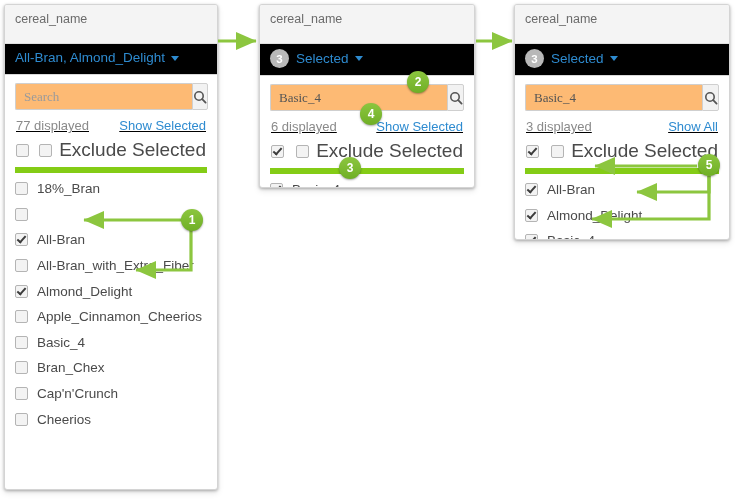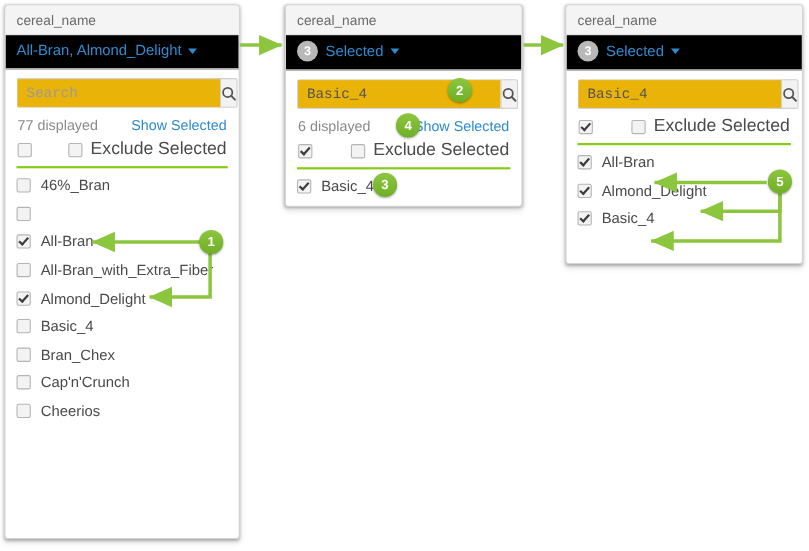--- a/index.html
+++ b/index.html
@@ -21,21 +21,21 @@
     background: #ffffff;
     border: 1px solid #d4d4d4;
     border-radius: 3px;
     box-shadow: 0 1px 3px rgba(0,0,0,0.28), 0 3px 6px rgba(0,0,0,0.10);
     box-sizing: border-box;
     overflow: hidden;
   }
   .card-head {
     background: #f4f4f4;
     border-bottom: 1px solid #e0e0e0;
-    padding: 6px 10px 4px 10px;
+    padding: 6px 10px 16px 10px;
   }
   .field-name {
     font-size: 12.5px;
     color: #6b6b6b;
     line-height: 16px;
     white-space: nowrap;
   }
   .card-sub {
     background: #000000;
     border-bottom: 1px solid #d9d9d9;
@@ -78,28 +78,28 @@
   
   .search-row {
     display: flex;
     height: 27px;
     margin-bottom: 6px;
   }
   .search-input {
     flex: 1 1 auto;
     border: 1px solid #cfcfcf;
     border-right: none;
-    background: #eab308;
+    background: #fdba74;
     font-size: 13px;
     color: #555;
     padding: 0 8px;
     line-height: 25px;
     box-sizing: border-box;
     outline: none;
-    font-family: Liberation Mono, monospace;
+    font-family: Liberation Serif, serif;
     border-radius: 2px 0 0 2px;
   }
   .search-input::placeholder { color: #9b9b9b; }
   .search-btn {
     width: 30px;
     border: 1px solid #cfcfcf;
     background: #f2f2f2;
     display: flex;
     align-items: center;
     justify-content: center;
@@ -109,31 +109,32 @@
   }
   .search-btn svg { display: block; }
 
   
   .status-row {
     display: flex;
     align-items: center;
     justify-content: space-between;
     font-size: 13px;
     padding: 2px 1px 5px 1px;
+    text-decoration: underline;
   }
   .displayed { color: #8a8a8a; white-space: nowrap; }
   .link { color: #2e8bd0; white-space: nowrap; cursor: pointer; }
 
   
   .exclude-row {
     display: flex;
     align-items: center;
     padding: 1px 1px 6px 1px;
-    border-bottom: 2px solid #84cc16;
-    font-size: 16px;
+    border-bottom: 6px solid #84cc16;
+    font-size: 19px;
     color: #4a4a4a;
     text-align: center;
   }
   .exclude-right {
     margin-left: auto;
     display: flex;
     align-items: center;
     white-space: nowrap;
   }
   .exclude-right .cb { margin-right: 7px; }
@@ -231,36 +232,40 @@
     <div class="exclude-row">
       <span class="cb"></span>
       <span class="exclude-right">
         <span class="cb"></span>
         <span>Exclude Selected</span>
       </span>
     </div>
     <div class="opt-list">
       <div class="opt">
           <span class="cb"></span>
-          <span class="opt-label">46%_Bran</span>
+          <span class="opt-label">18%_Bran</span>
         </div>
       <div class="opt">
           <span class="cb"></span>
         </div>
       <div class="opt">
           <span class="cb checked"></span>
           <span class="opt-label">All-Bran</span>
         </div>
       <div class="opt">
           <span class="cb"></span>
           <span class="opt-label">All-Bran_with_Extra_Fiber</span>
         </div>
       <div class="opt">
           <span class="cb checked"></span>
           <span class="opt-label">Almond_Delight</span>
+        </div>
+      <div class="opt">
+          <span class="cb"></span>
+          <span class="opt-label">Apple_Cinnamon_Cheerios</span>
         </div>
       <div class="opt">
           <span class="cb"></span>
           <span class="opt-label">Basic_4</span>
         </div>
       <div class="opt">
           <span class="cb"></span>
           <span class="opt-label">Bran_Chex</span>
         </div>
       <div class="opt">
@@ -326,20 +331,24 @@
   <div class="card-body">
     <div class="search-row">
       <input class="search-input" type="text" value="Basic_4" style="">
       <div class="search-btn">
         <svg width="14" height="14" viewBox="0 0 14 14">
           <circle cx="6" cy="6" r="4.2" fill="none" stroke="#555" stroke-width="1.6"></circle>
           <line x1="9.2" y1="9.2" x2="12.6" y2="12.6" stroke="#555" stroke-width="1.8" stroke-linecap="round"></line>
         </svg>
       </div>
     </div>
+    <div class="status-row">
+      <span class="displayed">3 displayed</span>
+      <span class="link">Show All</span>
+    </div>
     <div class="exclude-row">
       <span class="cb checked"></span>
       <span class="exclude-right">
         <span class="cb"></span>
         <span>Exclude Selected</span>
       </span>
     </div>
     <div class="opt-list">
       <div class="opt">
           <span class="cb checked"></span>

